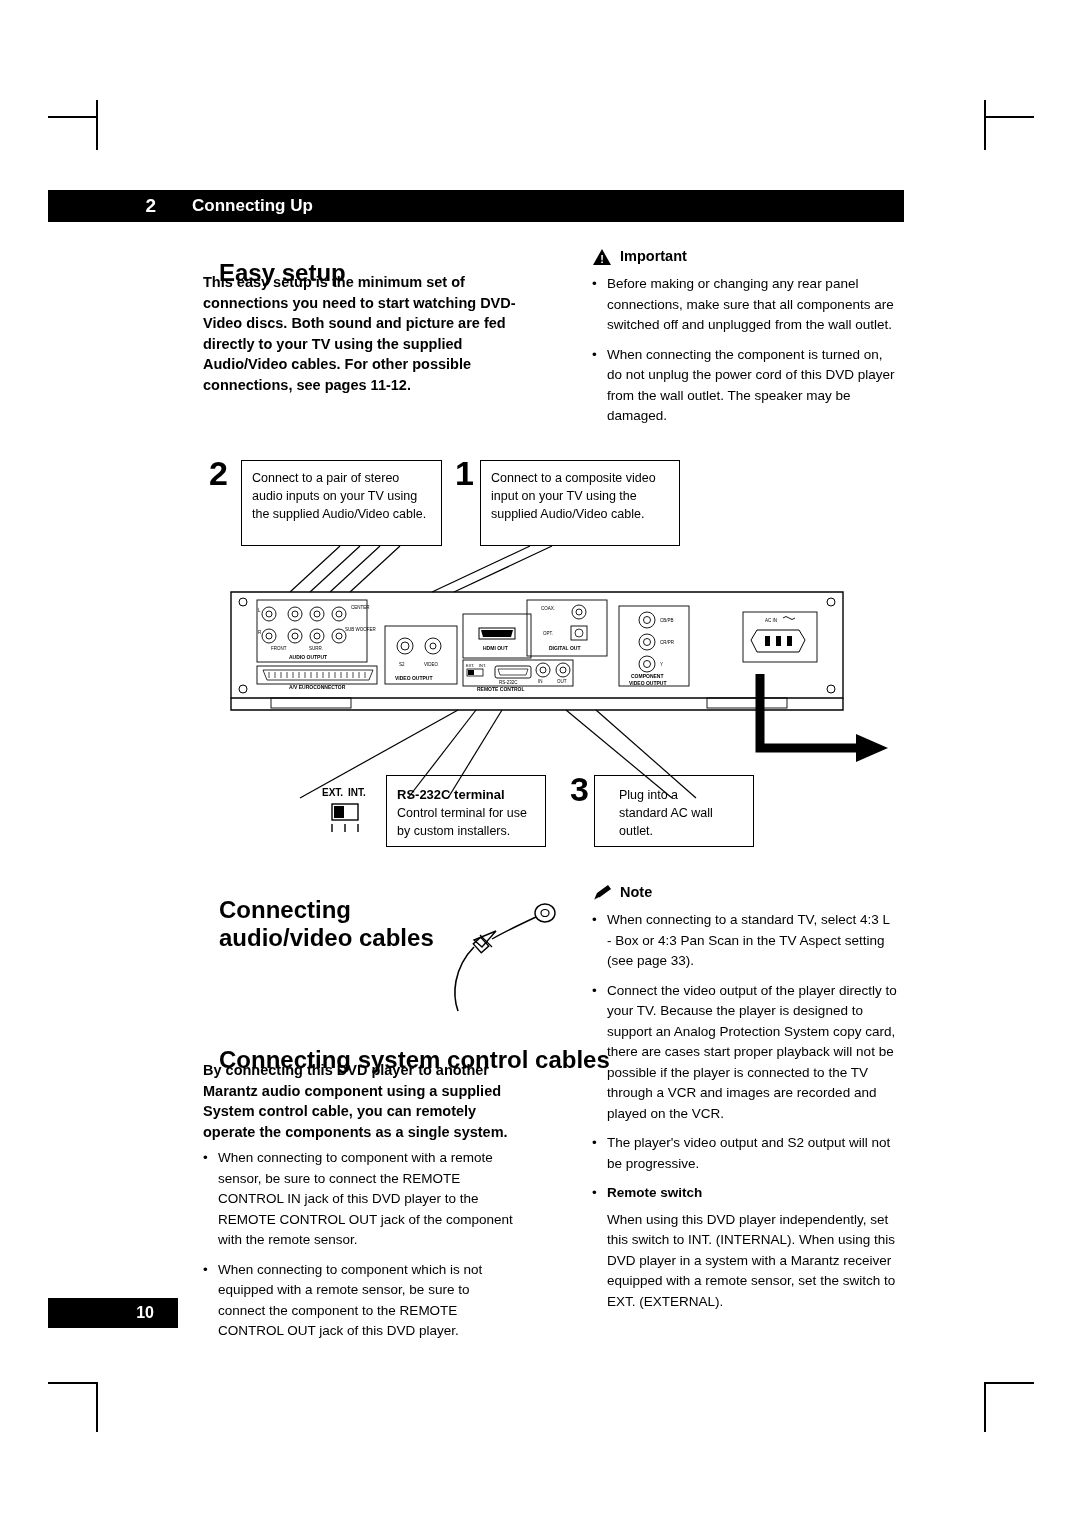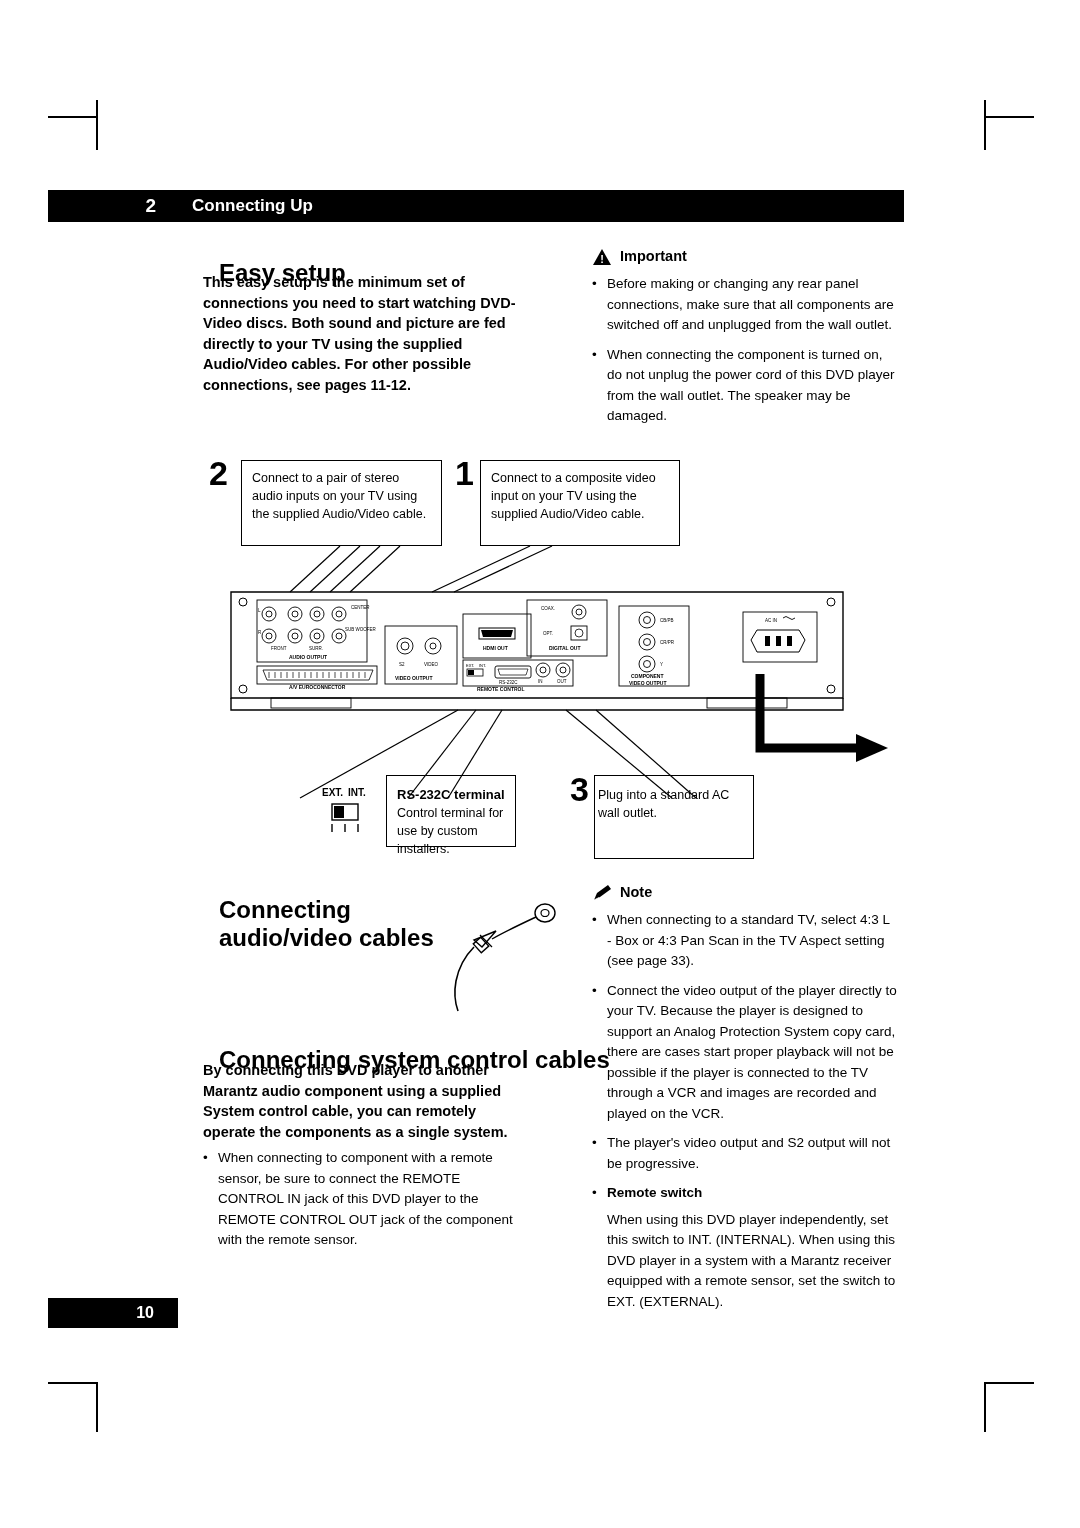--- a/index.html
+++ b/index.html
@@ -259,47 +259,48 @@
       <text x="2" y="14" font-size="10" font-weight="bold" font-family="Liberation Sans, sans-serif">EXT.</text>
       <text x="28" y="14" font-size="10" font-weight="bold" font-family="Liberation Sans, sans-serif">INT.</text>
       <rect x="12" y="22" width="26" height="16" fill="none" stroke="#000" stroke-width="1.4"></rect>
       <rect x="14" y="24" width="10" height="12" fill="#000"></rect>
       <line x1="12" y1="42" x2="12" y2="50" stroke="#000" stroke-width="1.4"></line>
       <line x1="25" y1="42" x2="25" y2="50" stroke="#000" stroke-width="1.4"></line>
       <line x1="38" y1="42" x2="38" y2="50" stroke="#000" stroke-width="1.4"></line>
     </svg>
   </div>
 
-  <div class="callout" style="left:386px;top:775px;width:130px;height:72px;padding:10px 10px;">
+  <div class="callout" style="left:386px;top:775px;width:160px;height:72px;padding:10px 10px;">
     <div class="bk" style="font-size:13px;">RS-232C terminal</div>
     <div>Control terminal for use by custom installers.</div>
   </div>
 
   <div class="bignum" style="left:570px;top:772px;">3</div>
-  <div class="callout" style="left:594px;top:775px;width:160px;height:84px;padding:10px 3px;">
+  <div class="callout" style="left:594px;top:775px;width:160px;height:72px;padding:10px 24px;">
     <span>Plug into a standard AC wall outlet.</span>
   </div>
 
   <h1 class="sec" style="left:203px;top:880px;width:260px;line-height:28px;">Connecting audio/video cables</h1>
 
   <svg style="position:absolute;left:440px;top:895px;width:130px;height:120px;">
     <ellipse cx="105" cy="18" rx="10" ry="9" fill="none" stroke="#000" stroke-width="1.4"></ellipse>
     <ellipse cx="105" cy="18" rx="4" ry="3.5" fill="none" stroke="#000" stroke-width="1.2"></ellipse>
     <path d="M96,22 q-30,14 -44,22" fill="none" stroke="#000" stroke-width="1.4"></path>
     <path d="M56,36 l-14,16 l-8,-7 z" fill="none" stroke="#000" stroke-width="1.4"></path>
     <rect x="36" y="44" width="10" height="12" transform="rotate(-42 41 50)" fill="none" stroke="#000" stroke-width="1.4"></rect>
     <line x1="40" y1="40" x2="52" y2="52" stroke="#000" stroke-width="1.2"></line>
     <path d="M34,52 q-14,14 -18,34 q-3,16 2,30" fill="none" stroke="#000" stroke-width="1.6"></path>
   </svg>
 
   <h1 class="sec" style="left:203px;top:1030px;">Connecting system control cables</h1>
   <div class="col-left body-bold" style="top:1060px;width:320px;">By connecting this DVD player to another Marantz audio component using a supplied System control cable, you can remotely operate the components as a single system.</div>
   <div class="col-left body-norm" style="top:1148px;width:310px;">
     <ul class="b">
       <li>When connecting to component with a remote sensor, be sure to connect the REMOTE CONTROL IN jack of this DVD player to the REMOTE CONTROL OUT jack of the component with the remote sensor.</li>
+      <li>When connecting to component which is not equipped with a remote sensor, be sure to connect the component to the REMOTE CONTROL OUT jack of this DVD player.</li>
     </ul>
   </div>
 
   <div style="position:absolute;left:592px;top:884px;width:22px;height:18px;">
     <svg width="22" height="18" viewBox="0 0 22 18">
       <path d="M2,16 L5,9 L16,1 L19,5 L8,13 Z" fill="#000"></path>
       <line x1="2" y1="16" x2="7" y2="13.5" stroke="#fff" stroke-width="0.8"></line>
     </svg>
   </div>
   <div class="note-hd" style="position:absolute;left:620px;top:884px;">Note</div>

